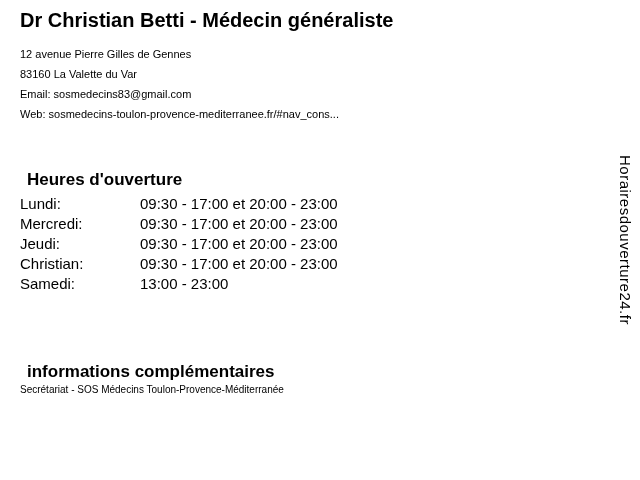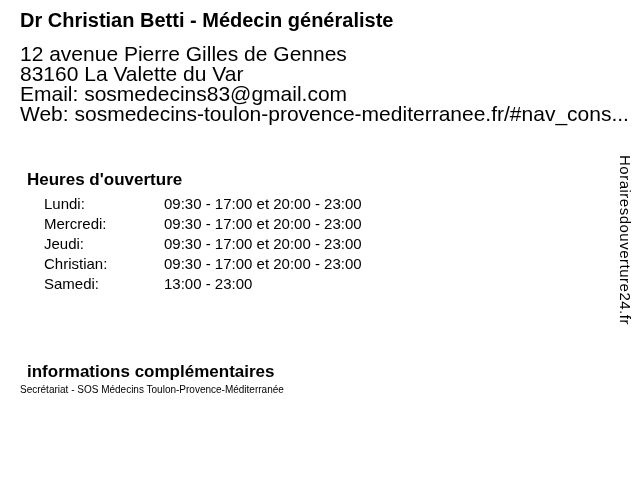--- a/index.html
+++ b/index.html
@@ -22,42 +22,42 @@
     margin: 0;
     font-size: 20px;
     font-weight: bold;
     line-height: 24px;
     white-space: nowrap;
   }
   .contact {
     position: absolute;
     left: 20px;
     top: 44px;
-    font-size: 21px;
+    font-size: 11px;
     line-height: 20px;
   }
   .contact .line { white-space: nowrap; }
   .section-heading {
     position: absolute;
     left: 20px;
     margin: 7px;
     font-size: 17px;
     font-weight: bold;
     line-height: 22px;
     white-space: nowrap;
   }
   .hours-heading { top: 162px; }
   .hours-table {
     position: absolute;
     left: 20px;
     top: 194px;
     font-size: 15px;
     line-height: 20px;
   }
-  .hours-row { white-space: nowrap; margin-left: 24px; }
+  .hours-row { white-space: nowrap; }
   .hours-day {
     display: inline-block;
     width: 120px;
   }
   .info-heading { top: 354px; }
   .info-text {
     position: absolute;
     left: 20px;
     top: 380px;
     font-size: 10px;

